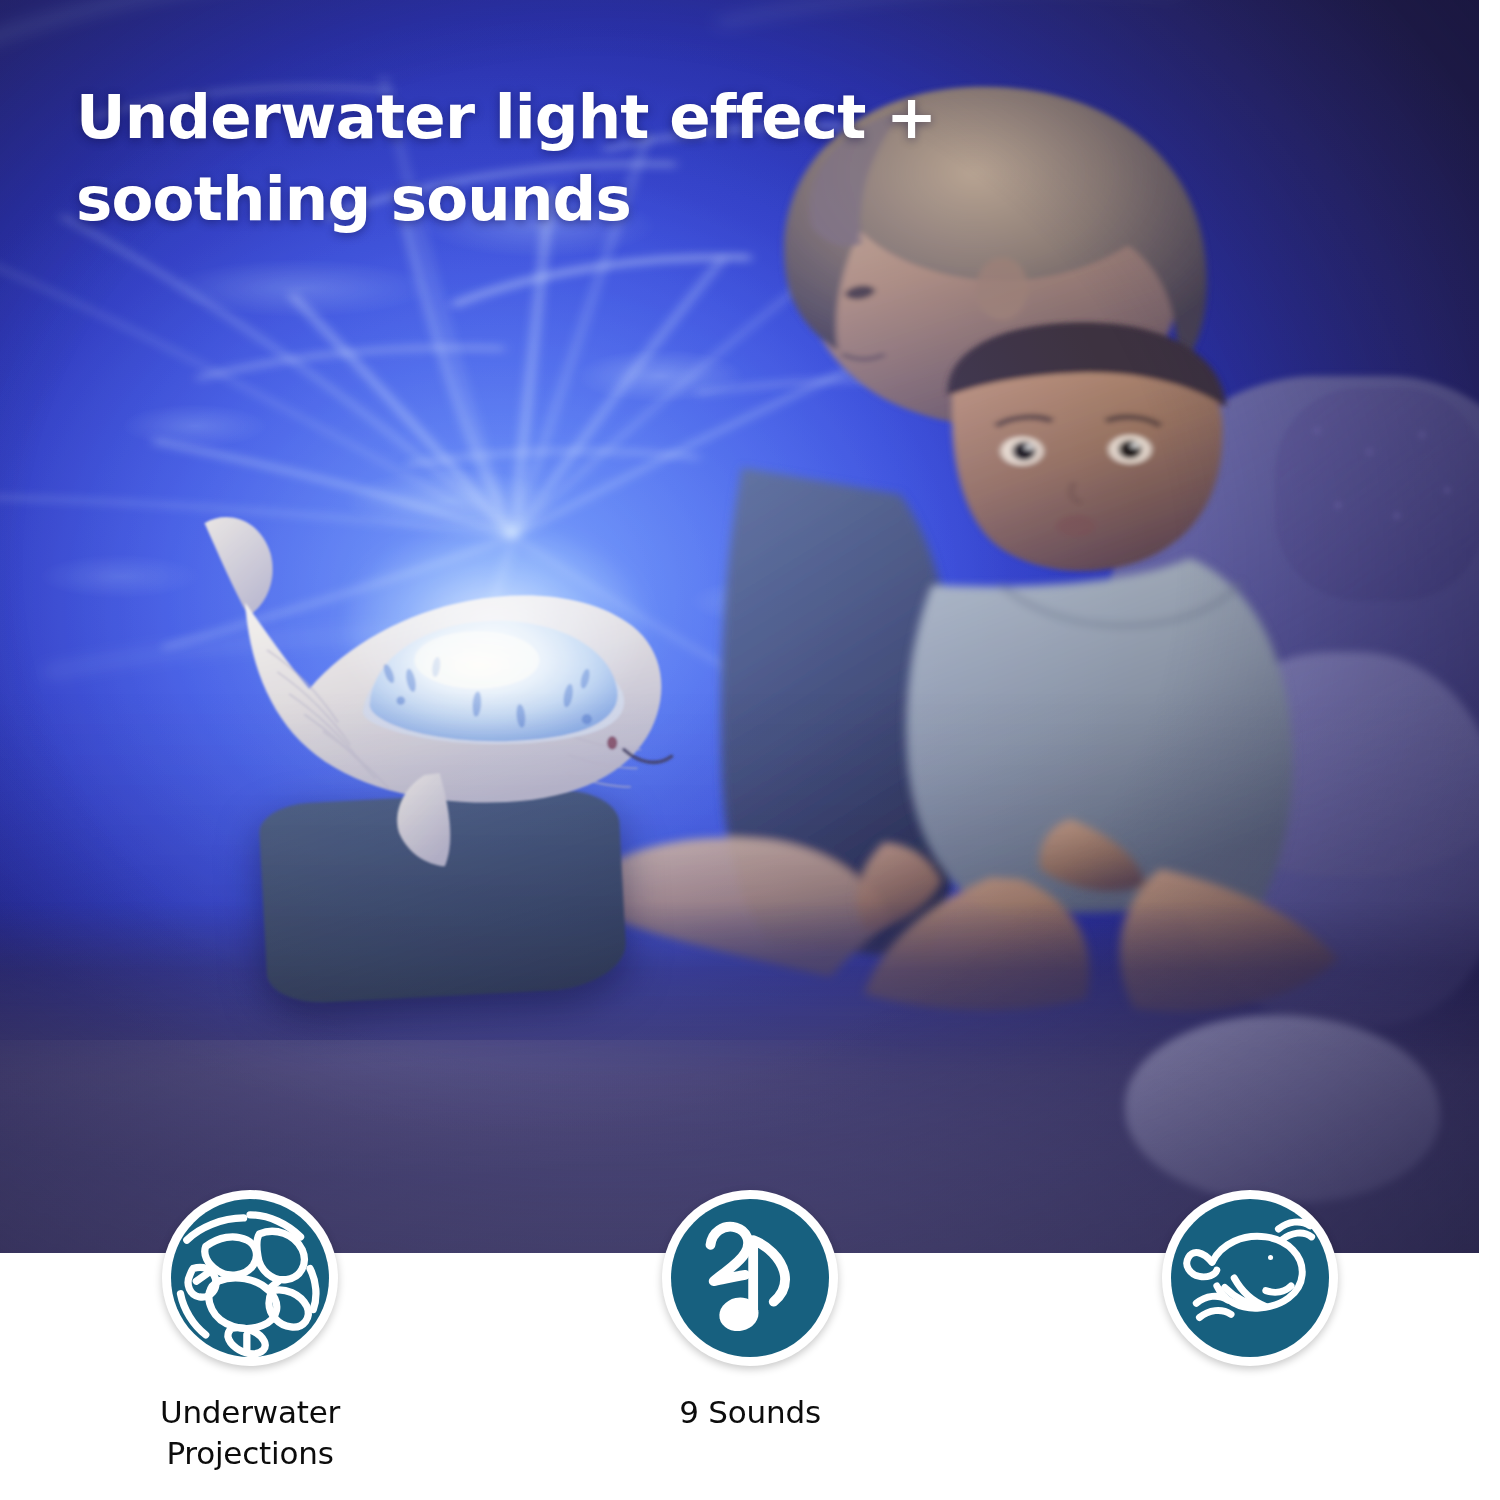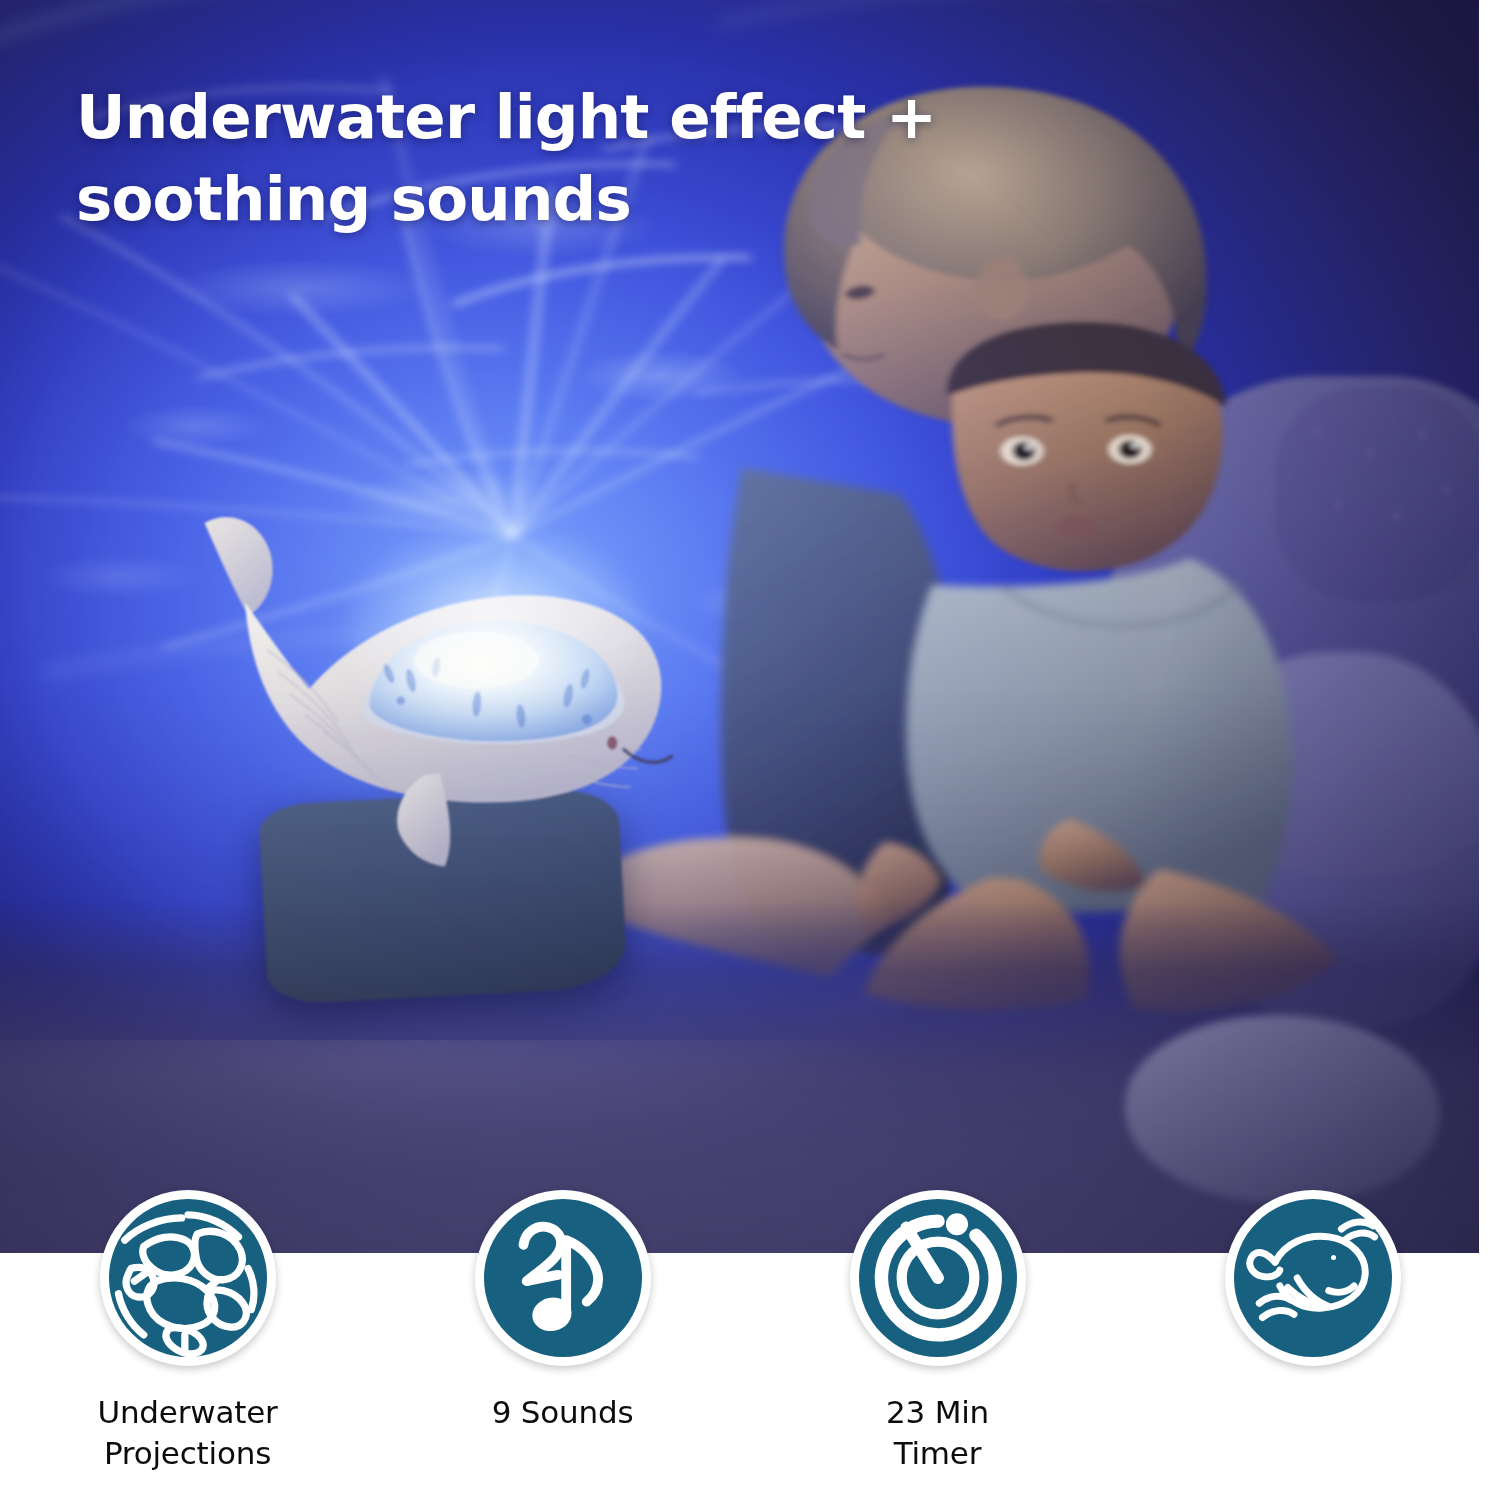--- a/index.html
+++ b/index.html
@@ -553,39 +553,20 @@
 
             <path d="M52 70 L 52 26 C 60 29, 70 37, 72 48 C 73 55, 70 61, 65 65" stroke="#ffffff" stroke-width="6.2" fill="none" stroke-linecap="round" stroke-linejoin="round"></path>
 
             <ellipse cx="43" cy="73" rx="12.5" ry="10.5" fill="#ffffff" transform="rotate(-12 43 73)"></ellipse>
           </svg>
         </div>
       </div>
       <div class="feature-label">9 Sounds</div>
     </div>
 
-    <div class="feature">
-      <div class="badge">
-        <div class="badge-inner">
-          <svg viewBox="0 0 100 100">
-            <circle cx="50" cy="50" r="50" fill="#17607f"></circle>
-
-            <path d="M50 14 A 36 36 0 1 0 74 23" stroke="#ffffff" stroke-width="8.5" fill="none" stroke-linecap="round"></path>
-
-            <circle cx="50" cy="50" r="23" stroke="#ffffff" stroke-width="6.5" fill="none"></circle>
-
-            <path d="M30 18 L 50 50" stroke="#ffffff" stroke-width="7.5" fill="none" stroke-linecap="round"></path>
-
-            <circle cx="62" cy="16" r="7" fill="#ffffff"></circle>
-          </svg>
-        </div>
-      </div>
-      <div class="feature-label">23 Min
-Timer</div>
-    </div>
 
     <div class="feature">
       <div class="badge">
         <div class="badge-inner">
           <svg viewBox="0 0 100 100">
             <circle cx="50" cy="50" r="50" fill="#17607f"></circle>
             <g stroke="#ffffff" stroke-width="4.4" fill="none" stroke-linecap="round" stroke-linejoin="round">
 
               <path d="M26 40 C 32 28, 46 22, 60 24 C 74 26, 84 36, 83 48
                        C 82 60, 70 68, 56 69 C 44 70, 33 64, 29 55"></path>

